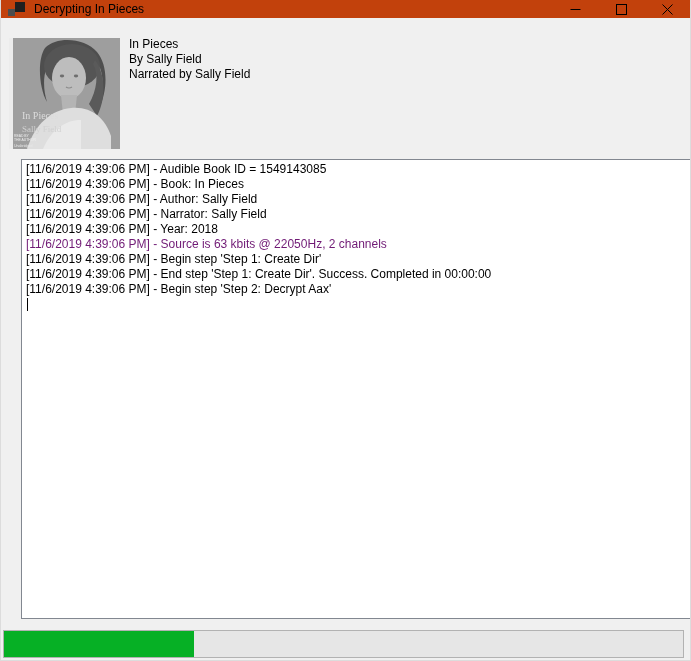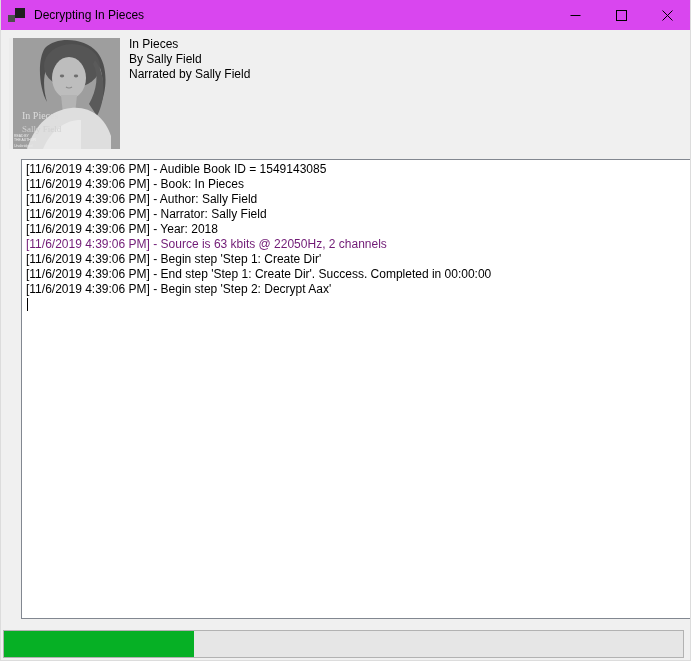--- a/index.html
+++ b/index.html
@@ -15,22 +15,22 @@
     width: 691px; height: 661px;
     background: #f0f0f0;
     border-left: 1px solid #dcdcdc;
     border-right: 1px solid #dcdcdc;
     border-bottom: 1px solid #dcdcdc;
     overflow: hidden;
   }
 
   
   .titlebar {
-    height: 30px;
-    background: #d946ef;
+    height: 18px;
+    background: #c2410c;
     display: flex;
     align-items: center;
   }
   .app-icon {
     position: relative;
     width: 17px; height: 17px;
     margin: 0 9px 0 7px;
     flex: 0 0 auto;
   }
   .app-icon .sq-small {

